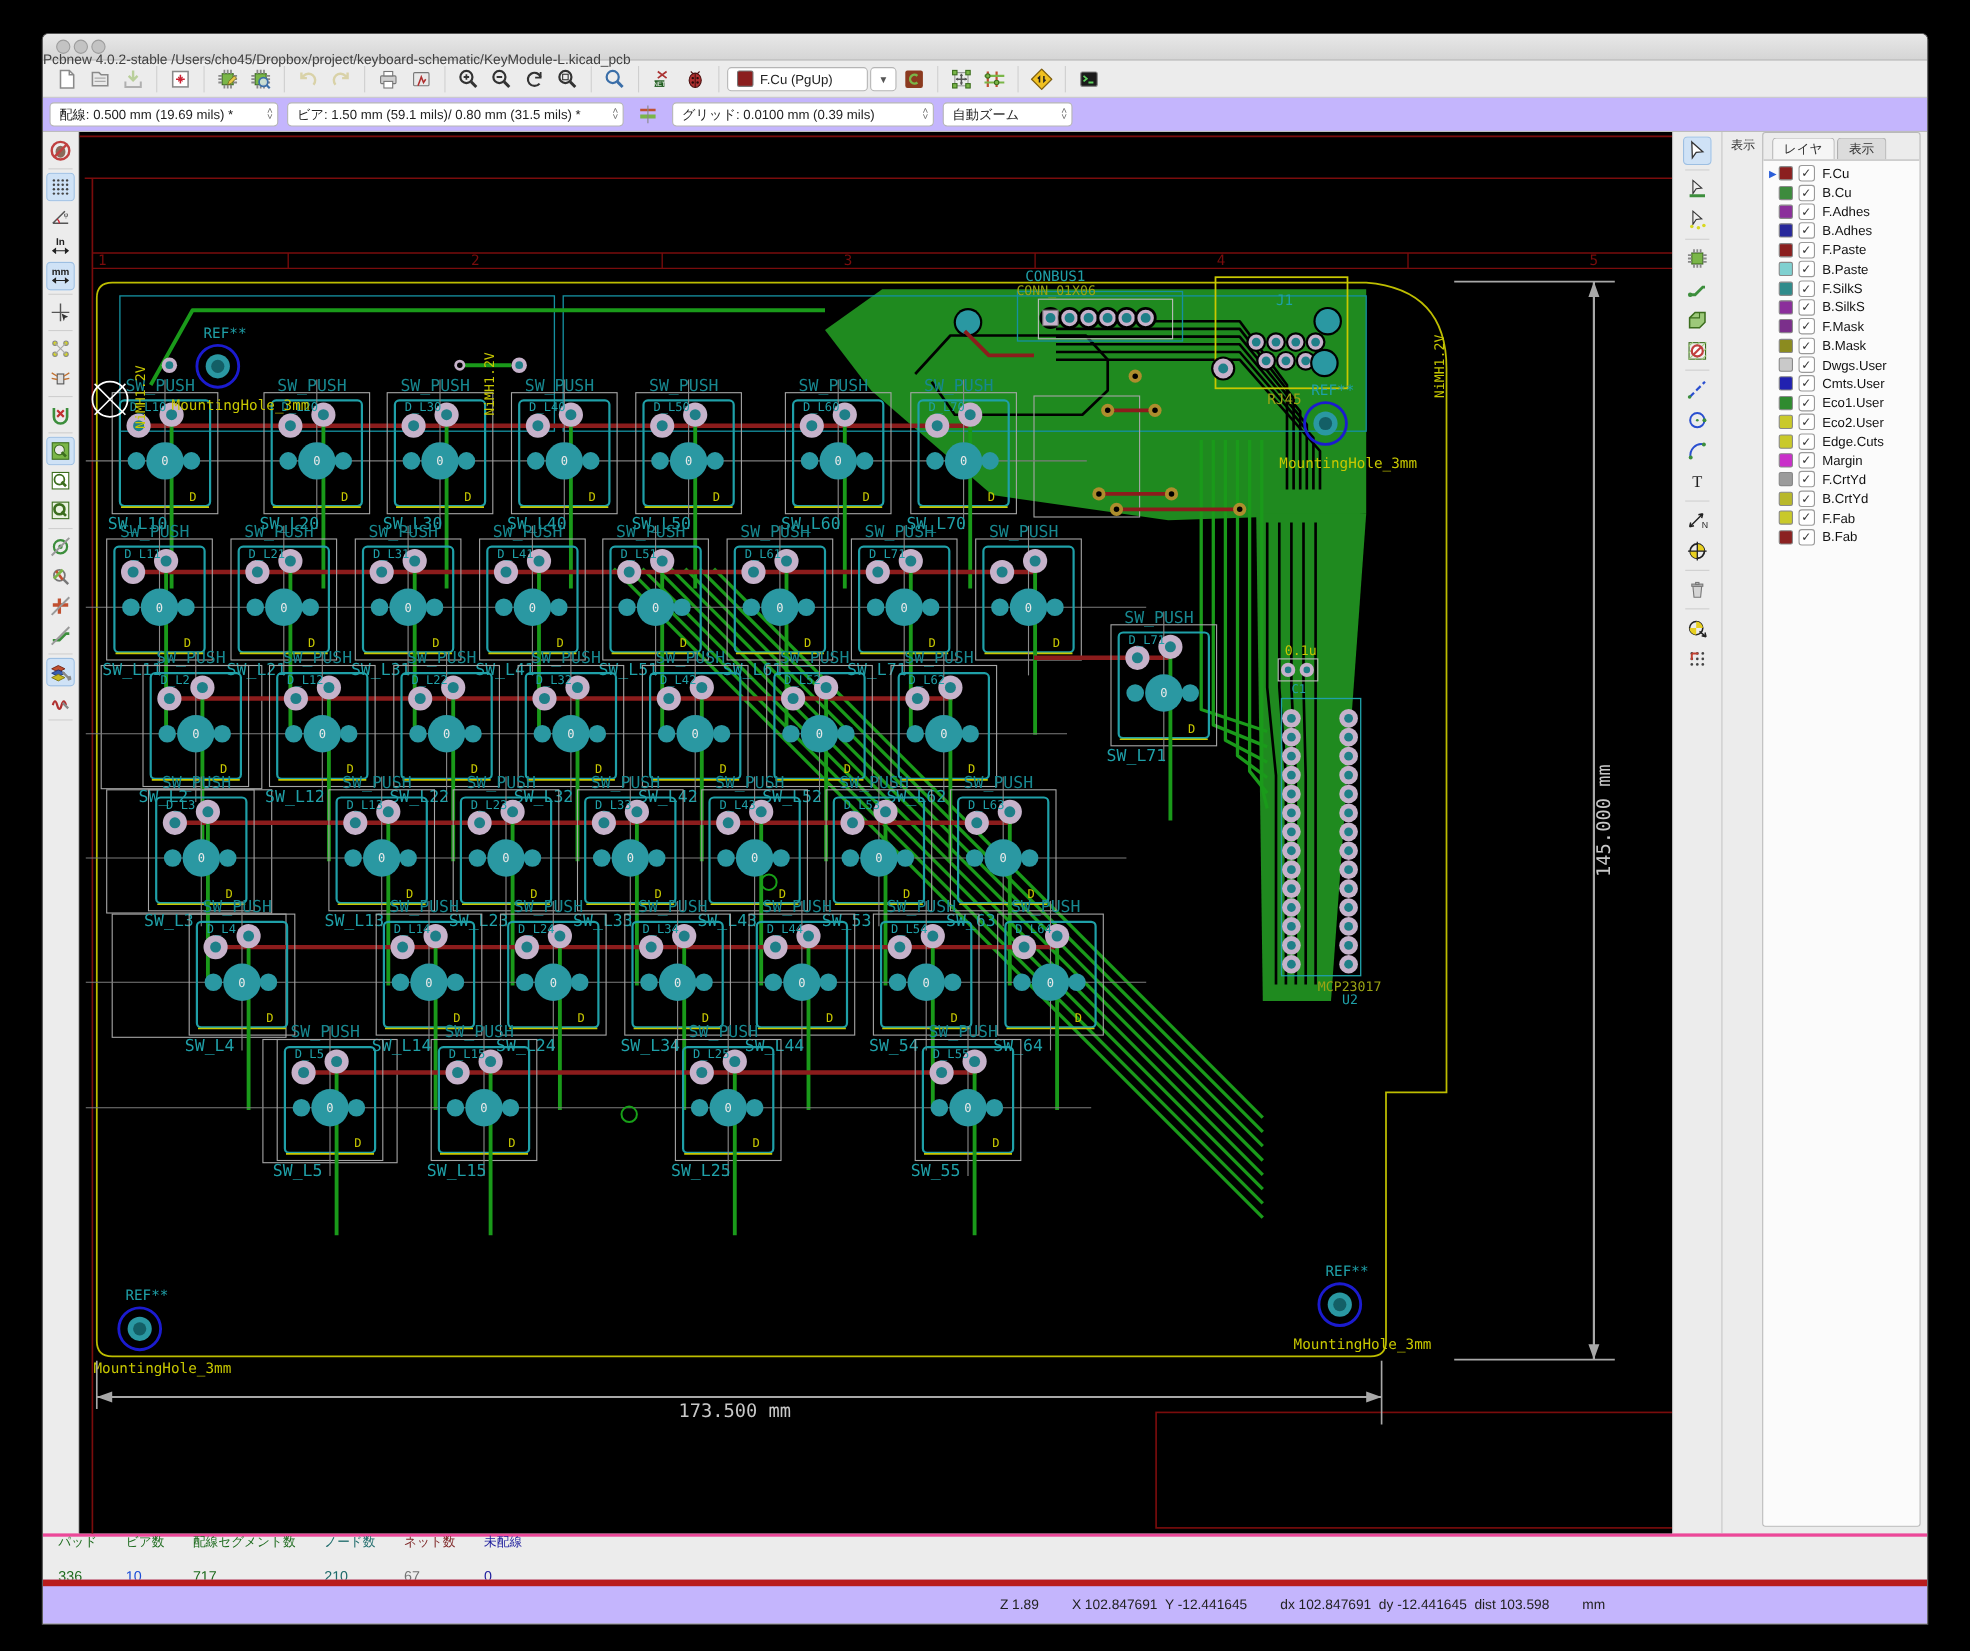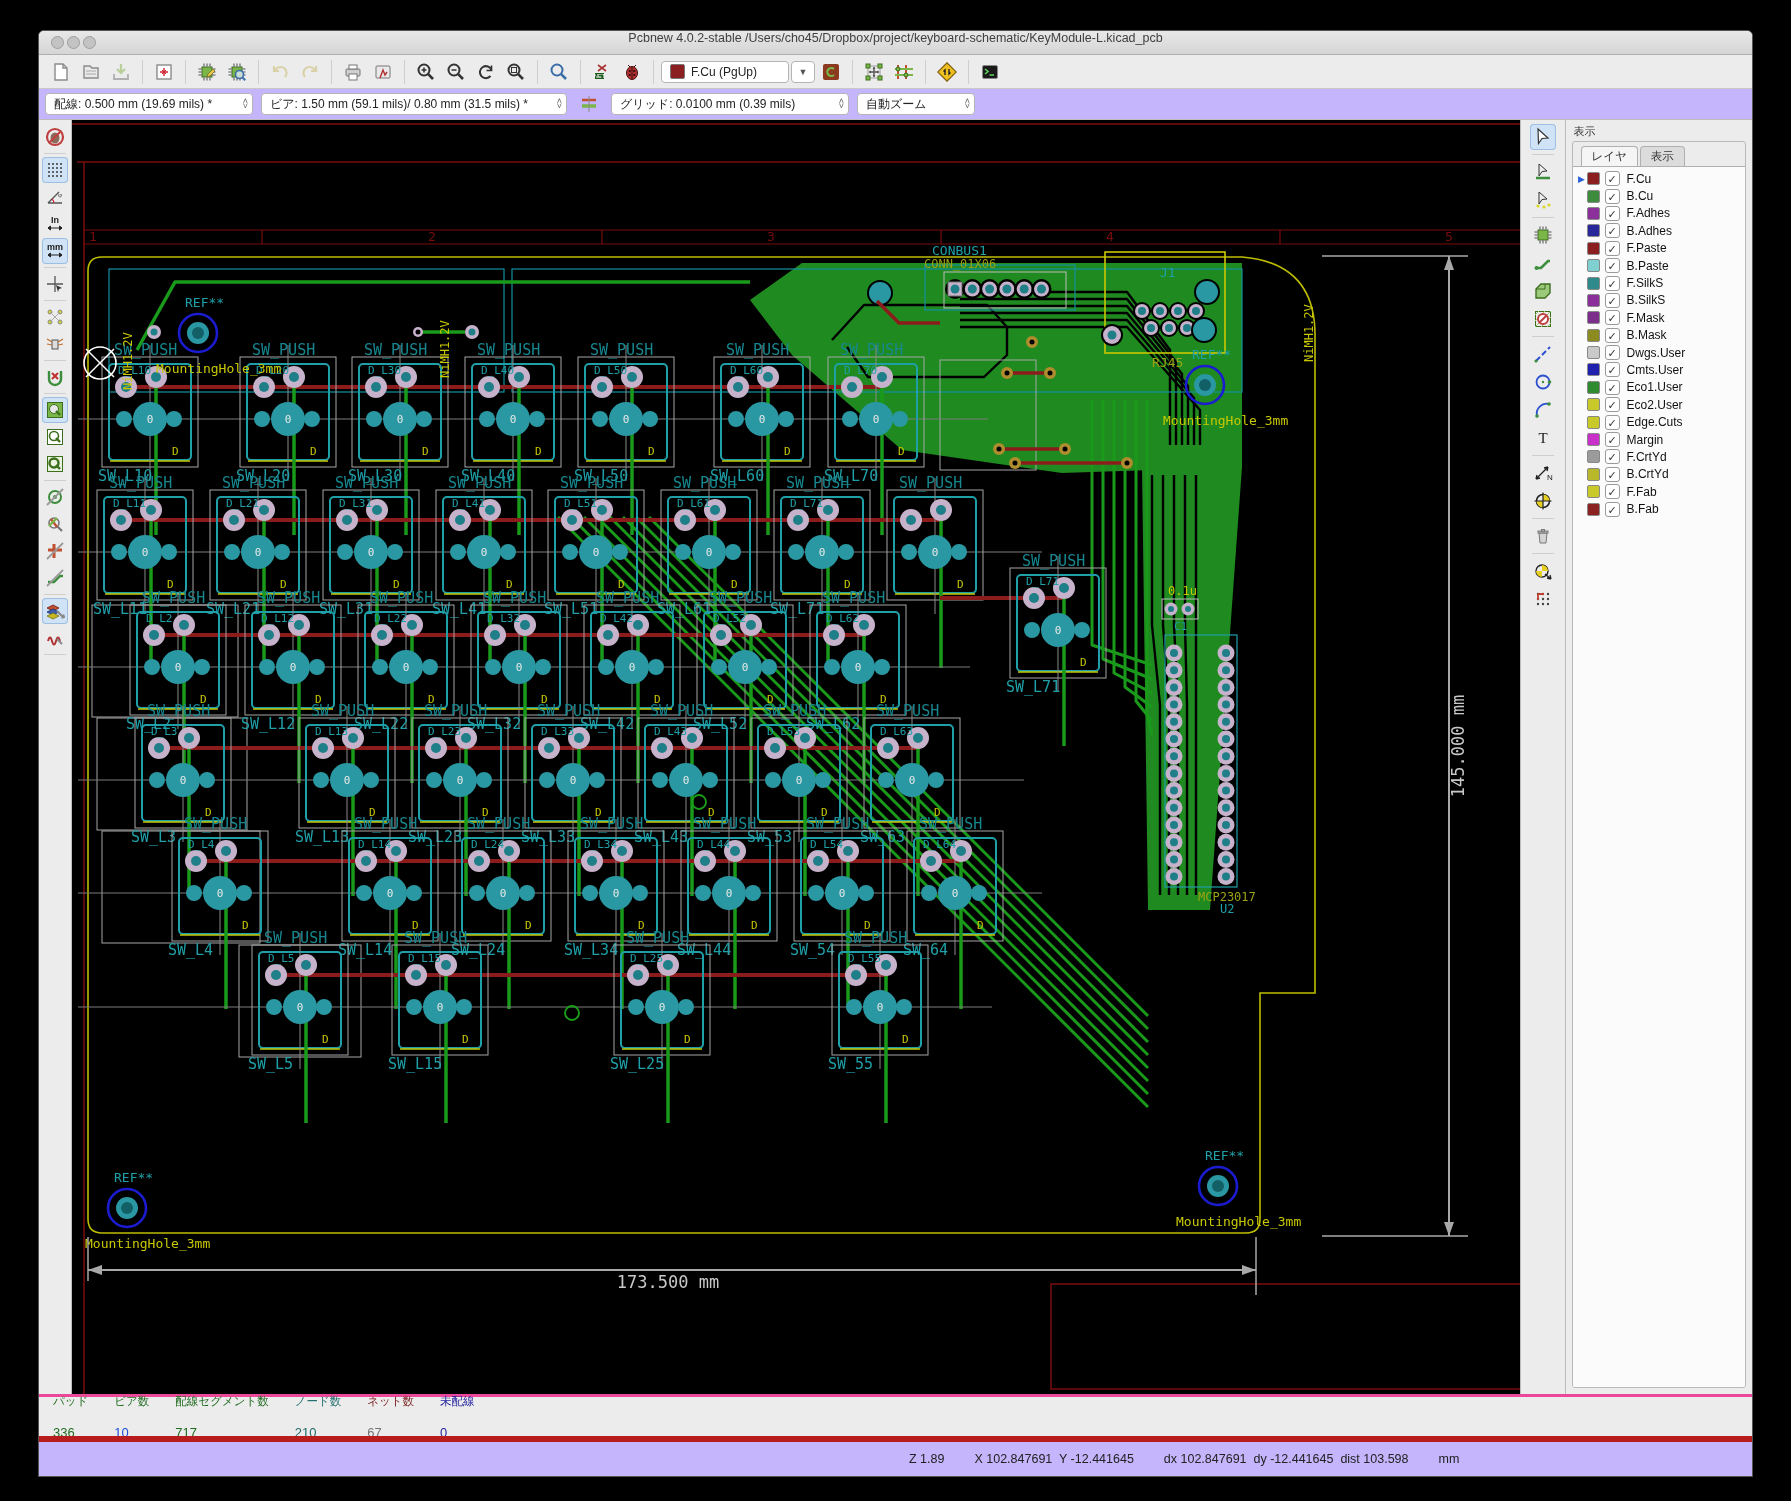--- a/index.html
+++ b/index.html
@@ -4,21 +4,21 @@
 <style>
   html,body{margin:0;padding:0;background:#000;width:1791px;height:1501px;position:relative;
     font-family:"Liberation Sans",sans-serif;-webkit-font-smoothing:antialiased;}
   #window{position:absolute;left:38px;top:30px;width:1715px;height:1447px;background:#ececec;
     border-radius:6px 6px 0 0;overflow:hidden;border:1px solid #555;box-sizing:border-box;
     display:flex;flex-direction:column;}
   
   #titlebar{height:23px;background:linear-gradient(#e8e8e8,#d5d5d5);border-bottom:1px solid #b0b0b0;
     position:relative;flex:0 0 auto;}
   .tl{position:absolute;top:5px;width:13px;height:13px;border-radius:50%;background:#c3c3c3;border:1px solid #9d9d9d;box-sizing:border-box;}
-  #title-text{position:absolute;left:0;right:0;top:0;text-align:center;font-size:12.5px;color:#404040;}
+  #title-text{position:absolute;left:0;right:0;top:16px;font-size:12.5px;color:#404040;}
   
   #maintoolbar{height:33px;background:#ececec;border-bottom:1px solid #c8c8c8;display:flex;align-items:center;
     padding-left:8px;flex:0 0 auto;gap:2px;}
   .tbtn{width:28px;height:28px;display:flex;align-items:center;justify-content:center;border-radius:4px;flex:0 0 auto;}
   .tsep{width:1px;height:24px;background:#cfcfcf;margin:0 5px;flex:0 0 auto;}
   #secondbar{height:30px;background:#c4b5fd;border-bottom:1px solid #bcbcbc;display:flex;align-items:center;
     padding-left:6px;gap:8px;flex:0 0 auto;}
   .combo{height:22px;background:#fff;border:1px solid #b5b5b5;border-radius:4px;display:flex;align-items:center;
     font-size:12px;color:#222;padding:0 4px 0 8px;box-sizing:border-box;}
   .combo .stepper{margin-left:auto;display:flex;flex-direction:column;align-items:center;line-height:5px;
@@ -27,21 +27,21 @@
   #content{flex:1 1 auto;display:flex;min-height:0;}
   #lefttoolbar{width:32px;background:#ececec;border-right:1px solid #bcbcbc;display:flex;flex-direction:column;
     align-items:center;padding-top:4px;gap:1px;overflow:hidden;}
   .vbtn{width:26px;height:26px;display:flex;align-items:center;justify-content:center;border-radius:4px;flex:0 0 auto;}
   .vsep{width:22px;height:1px;background:#cfcfcf;margin:2px 0;flex:0 0 auto;}
   .sel{background:#cfe2f6;box-shadow:inset 0 0 0 1px #9dbfe2;}
   #canvas-wrap{flex:1 1 auto;background:#000;position:relative;overflow:hidden;}
   #righttoolbar{width:44px;background:#ececec;border-left:1px solid #bcbcbc;border-right:1px solid #bcbcbc;
     display:flex;flex-direction:column;align-items:center;padding-top:4px;gap:2px;overflow:hidden;}
   
-  #layerspanel{width:187px;background:#ececec;display:flex;flex-direction:column;overflow:hidden;}
+  #layerspanel{width:187px;background:#ececec;display:flex;flex-direction:row;overflow:hidden;}
   #layers-head{font-size:11px;color:#333;padding:4px 0 2px 8px;}
   #layers-box{margin:0 6px 6px 6px;flex:1 1 auto;border:1px solid #b9b9b9;border-radius:3px;background:#ececec;
     display:flex;flex-direction:column;overflow:hidden;}
   #layer-tabs{display:flex;padding:4px 0 0 8px;gap:2px;}
   .ltab{font-size:11.5px;color:#333;border:1px solid #b0b0b0;border-bottom:none;border-radius:4px 4px 0 0;
     padding:2px 10px;background:#dcdcdc;}
   .ltab.active{background:#f5f5f5;}
   #layer-list{background:#fbfbfb;border-top:1px solid #b0b0b0;flex:1 1 auto;padding-top:3px;}
   .lrow{display:flex;align-items:center;height:17.4px;padding-left:4px;}
   .lptr{width:10px;font-size:9px;color:#2b5fd9;text-align:center;}

